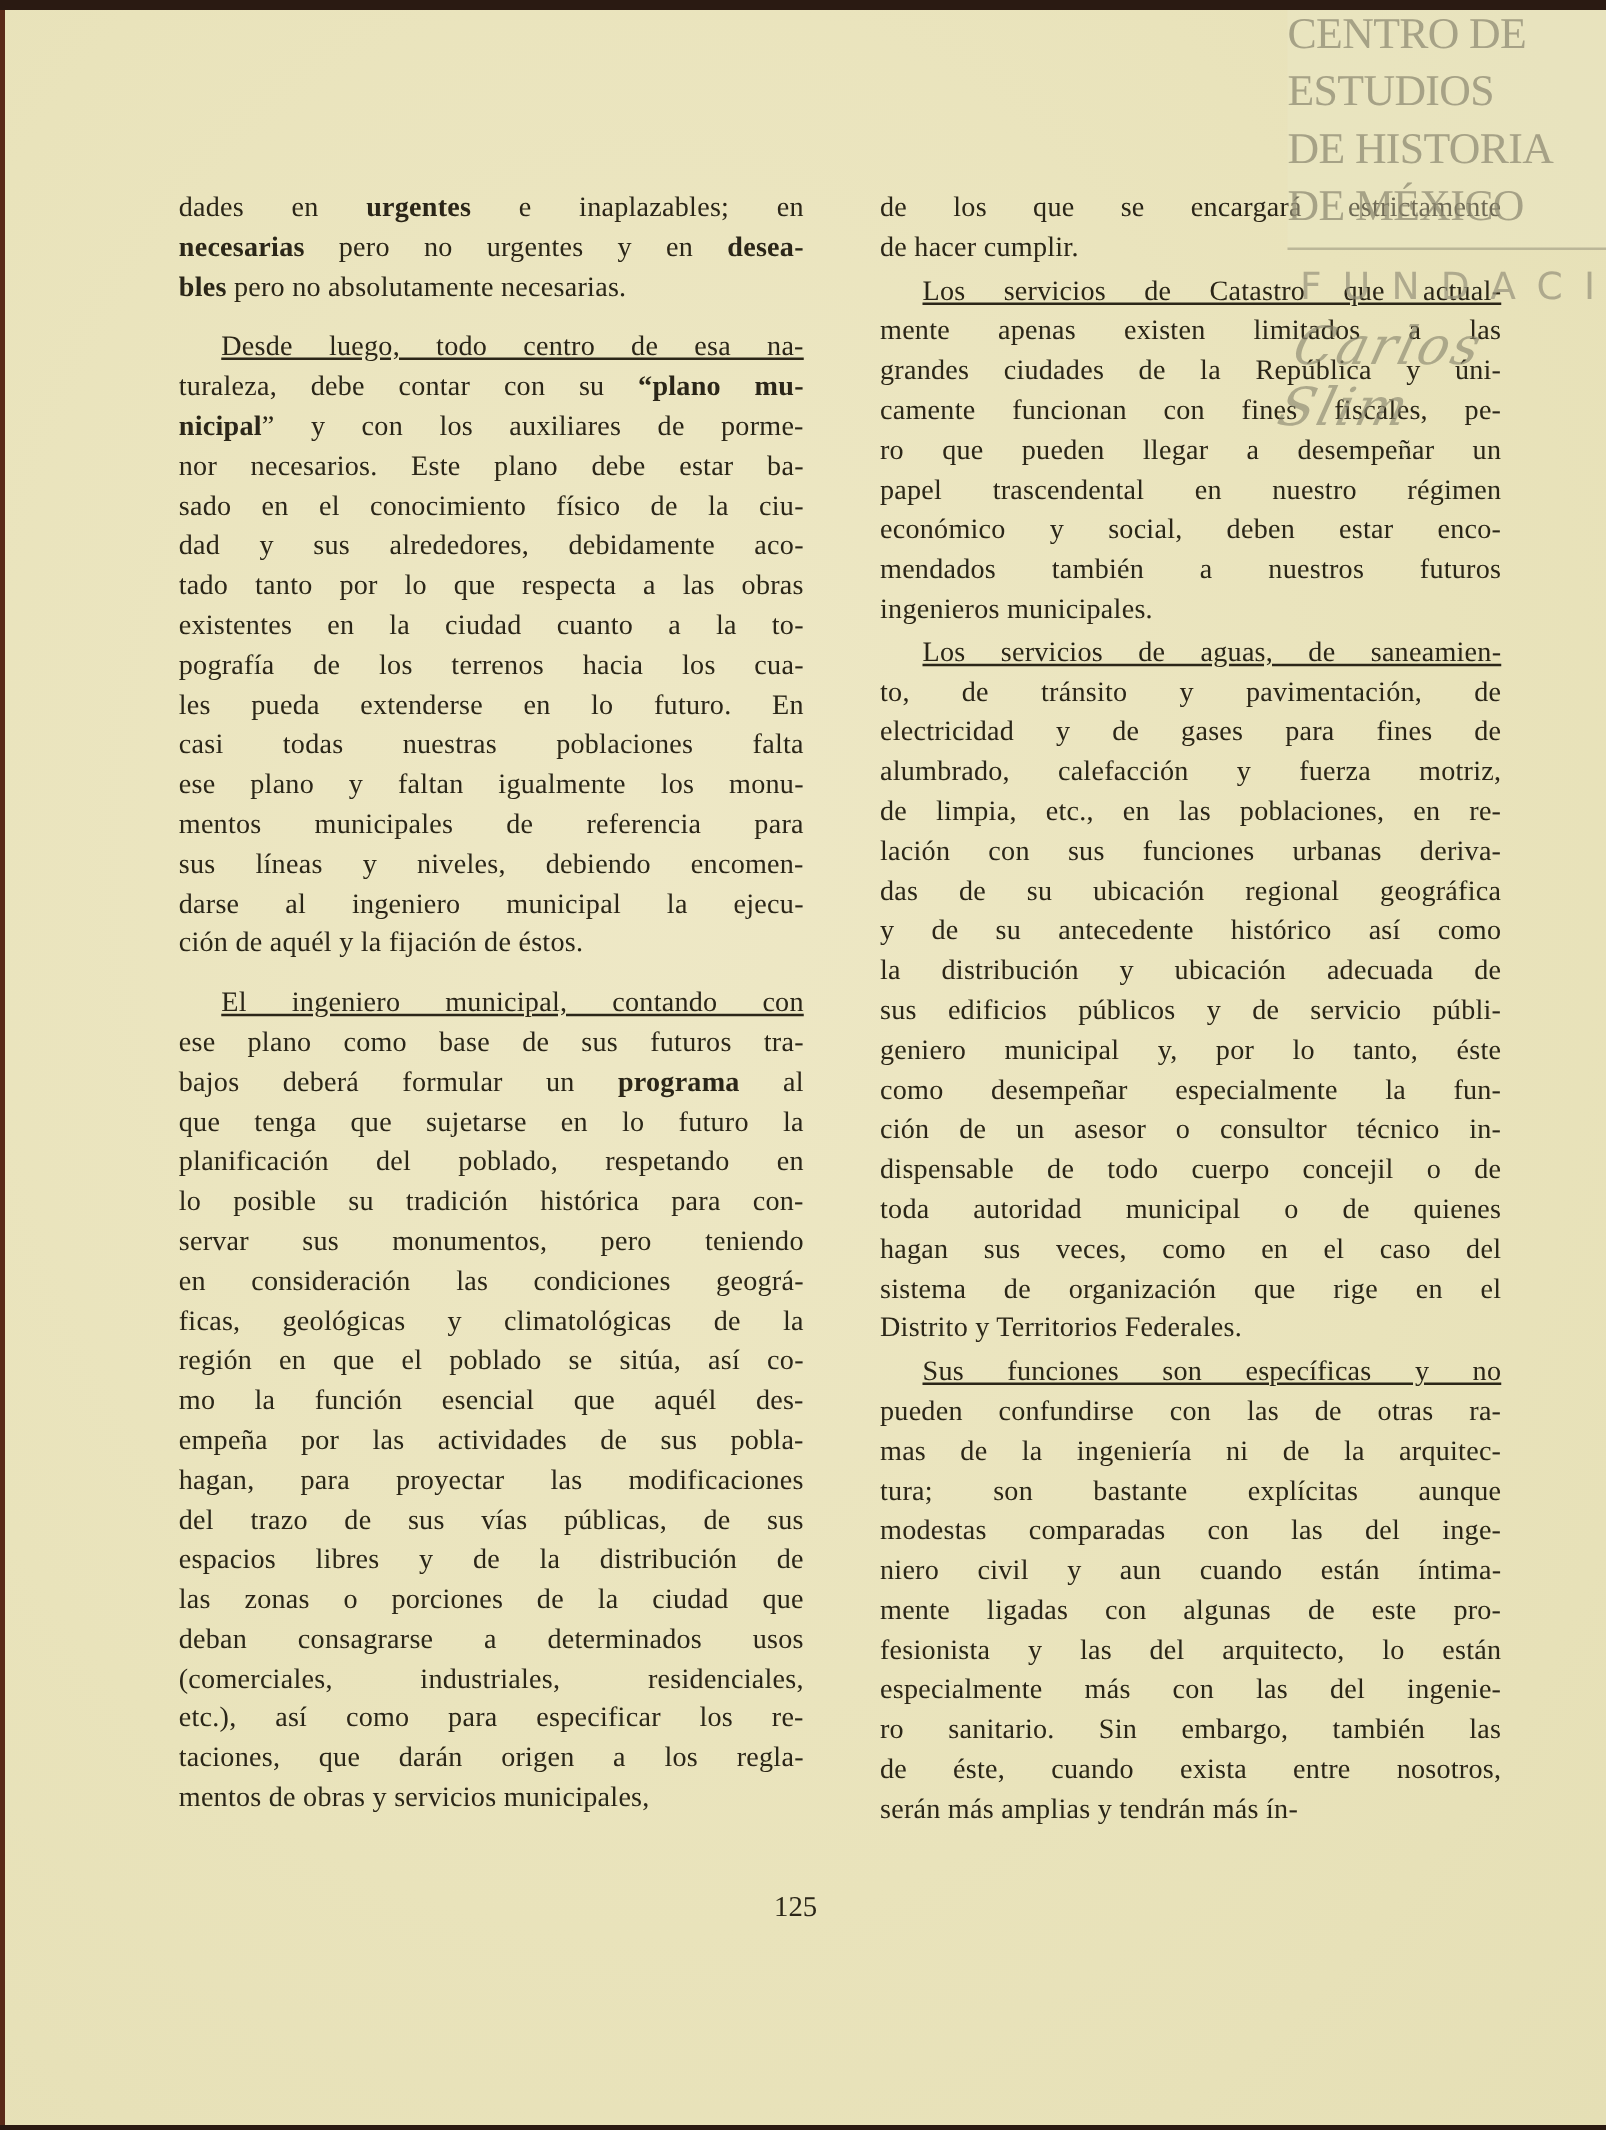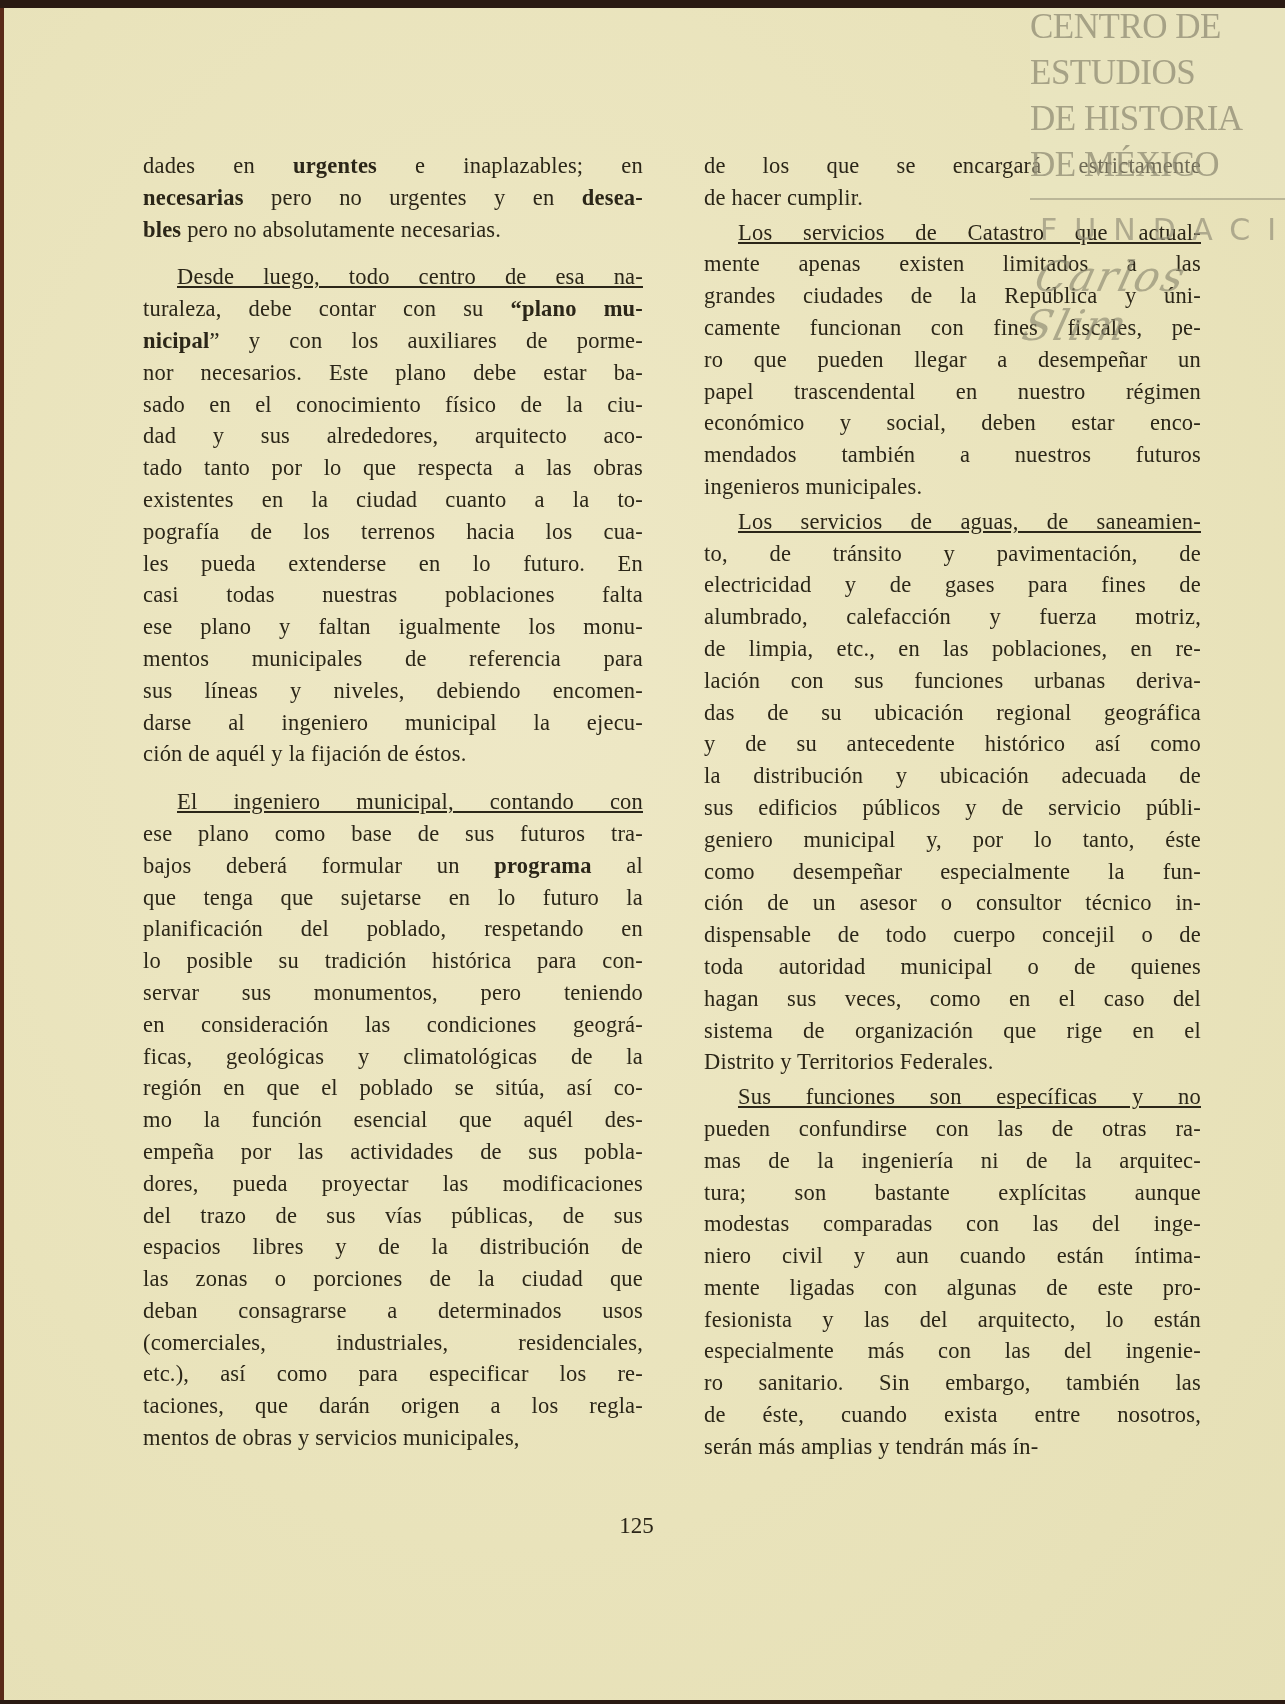--- a/index.html
+++ b/index.html
@@ -111,21 +111,21 @@
       <span class="line"><b>necesarias</b> pero no urgentes y en <b>desea-</b></span>
       <span class="line last"><b>bles</b> pero no absolutamente necesarias.</span>
     </div>
     <div class="para-gap"></div>
     <div>
       <span class="line indent">Desde luego, todo centro de esa na-</span>
       <span class="line">turaleza, debe contar con su <b>“plano mu-</b></span>
       <span class="line"><b>nicipal</b>” y con los auxiliares de porme-</span>
       <span class="line">nor necesarios. Este plano debe estar ba-</span>
       <span class="line">sado en el conocimiento físico de la ciu-</span>
-      <span class="line">dad y sus alrededores, arquitecto aco-</span>
+      <span class="line">dad y sus alrededores, debidamente aco-</span>
       <span class="line">tado tanto por lo que respecta a las obras</span>
       <span class="line">existentes en la ciudad cuanto a la to-</span>
       <span class="line">pografía de los terrenos hacia los cua-</span>
       <span class="line">les pueda extenderse en lo futuro. En</span>
       <span class="line">casi todas nuestras  poblaciones  falta</span>
       <span class="line">ese plano y faltan igualmente los monu-</span>
       <span class="line">mentos municipales de referencia para</span>
       <span class="line">sus líneas y niveles, debiendo encomen-</span>
       <span class="line">darse al ingeniero municipal la ejecu-</span>
       <span class="line last">ción de aquél y la fijación de éstos.</span>
@@ -137,21 +137,21 @@
       <span class="line">bajos deberá formular un <b>programa</b> al</span>
       <span class="line">que tenga que sujetarse en lo futuro la</span>
       <span class="line">planificación del poblado, respetando en</span>
       <span class="line">lo posible su tradición histórica para con-</span>
       <span class="line">servar sus monumentos, pero teniendo</span>
       <span class="line">en consideración las condiciones geográ-</span>
       <span class="line">ficas, geológicas y climatológicas de la</span>
       <span class="line">región en que el poblado se sitúa, así co-</span>
       <span class="line">mo la función esencial que aquél des-</span>
       <span class="line">empeña por las actividades de sus pobla-</span>
-      <span class="line">dores, pueda proyectar las modificaciones</span>
+      <span class="line">hagan, para proyectar las modificaciones</span>
       <span class="line">del trazo de sus vías públicas, de sus</span>
       <span class="line">espacios libres y de la distribución de</span>
       <span class="line">las zonas o porciones de la ciudad que</span>
       <span class="line">deban consagrarse a determinados usos</span>
       <span class="line">(comerciales, industriales, residenciales,</span>
       <span class="line">etc.), así como para especificar los re-</span>
       <span class="line">taciones, que darán origen a los regla-</span>
       <span class="line last">mentos de obras y servicios municipales,</span>
     </div>
   </div>

